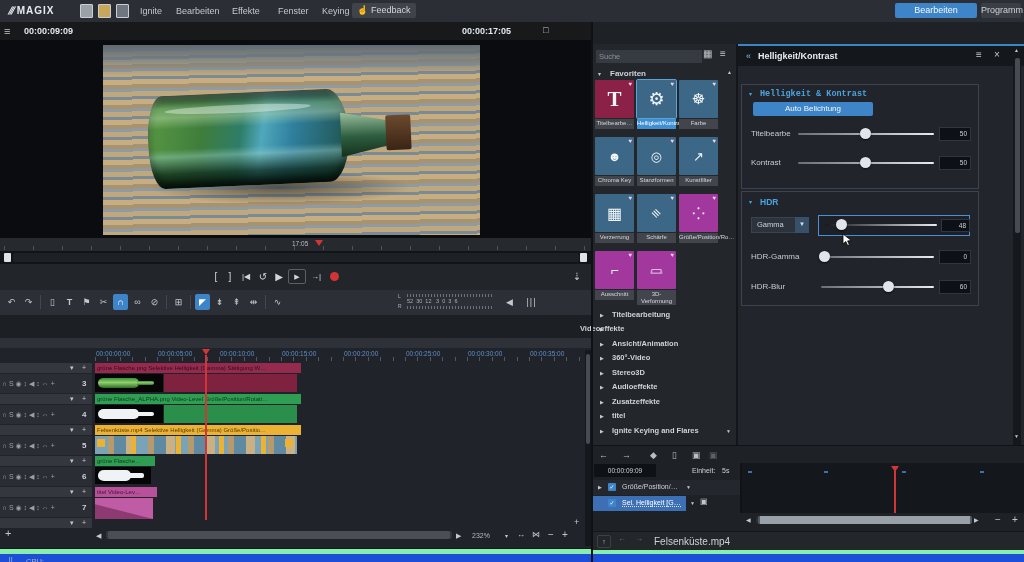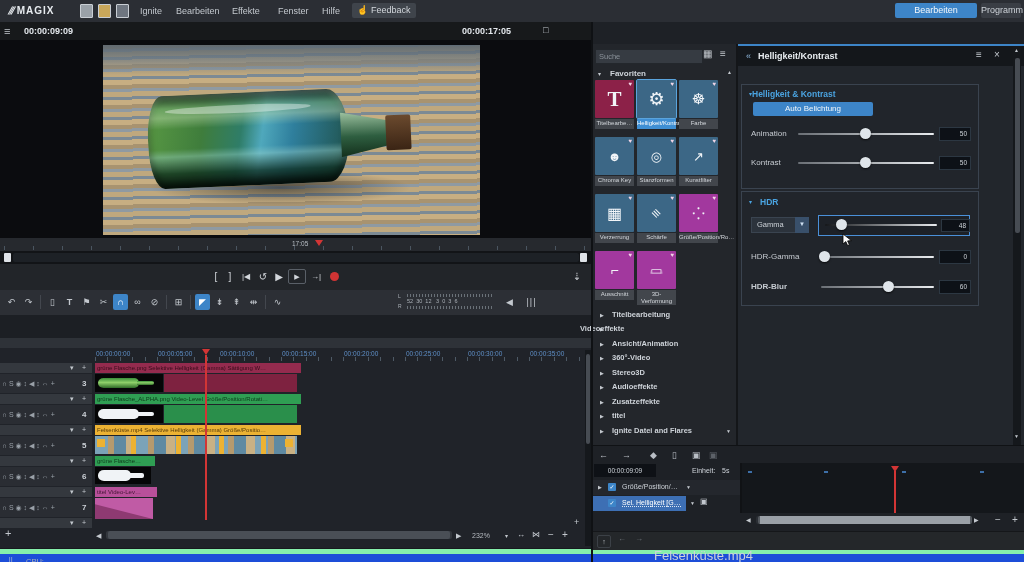--- a/index.html
+++ b/index.html
@@ -117,21 +117,21 @@
 
   <div class="a menubar">
     <span class="a" style="left:8px;top:5px;font-size:10px;font-weight:bold;font-style:italic;color:#e8ecf0;">⫻ <span style="font-style:normal;letter-spacing:1px;">MAGIX</span></span>
     <span class="a fileicon" style="left:80px;top:4px;"></span>
     <span class="a fileicon" style="left:98px;top:4px;background:#c9a75a;"></span>
     <span class="a fileicon" style="left:116px;top:4px;background:#6f7680;"></span>
     <span class="a menu-item" style="left:140px;">Ignite</span>
     <span class="a menu-item" style="left:176px;">Bearbeiten</span>
     <span class="a menu-item" style="left:232px;">Effekte</span>
     <span class="a menu-item" style="left:278px;">Fenster</span>
-    <span class="a menu-item" style="left:322px;">Hilfe</span>
+    <span class="a menu-item" style="left:322px;">Keying</span>
     <span class="a chip" style="left:352px;top:3px;width:64px;height:15px;line-height:15px;text-align:center;"><span>☝</span> <span>Feedback</span></span>
     <span class="a btn-blue" style="left:895px;top:3px;width:82px;height:15px;line-height:15px;">Bearbeiten</span>
     <span class="a btn-dark" style="left:981px;top:3px;width:40px;height:15px;line-height:15px;">Programm</span>
   </div>
 
   <div class="a monhead">
     <span class="a g" style="left:4px;top:4px;font-size:11px;">≡</span>
     <span class="a tc" style="left:24px;top:4px;">00:00:09:09</span>
     <span class="a tc" style="left:462px;top:4px;">00:00:17:05</span>
     <span class="a g" style="left:543px;top:4px;font-size:9px;">□</span>
@@ -425,36 +425,36 @@
     <span class="a cat" style="left:612px;top:353px;">360°-Video</span>
   <span class="a g" style="left:600px;top:371px;font-size:5px;">▶</span>
     <span class="a cat" style="left:612px;top:368px;">Stereo3D</span>
   <span class="a g" style="left:600px;top:385px;font-size:5px;">▶</span>
     <span class="a cat" style="left:612px;top:382px;">Audioeffekte</span>
   <span class="a g" style="left:600px;top:400px;font-size:5px;">▶</span>
     <span class="a cat" style="left:612px;top:397px;">Zusatzeffekte</span>
   <span class="a g" style="left:600px;top:414px;font-size:5px;">▶</span>
     <span class="a cat" style="left:612px;top:411px;">titel</span>
   <span class="a g" style="left:600px;top:429px;font-size:5px;">▶</span>
-    <span class="a cat" style="left:612px;top:426px;">Ignite Datei and Flares</span>
+    <span class="a cat" style="left:612px;top:426px;">Ignite Keying and Flares</span>
   <span class="a g" style="left:726px;top:429px;font-size:5px;">▼</span>
 
   <div class="a params"></div>
   <div class="a phead">
     <span class="a" style="left:8px;top:5px;font-size:9px;color:#8fb8dd;">«</span>
     <span class="a" style="left:20px;top:5px;font-size:9px;font-weight:bold;color:#e8ecf0;">Helligkeit/Kontrast</span>
     <span class="a g" style="left:238px;top:4px;font-size:10px;">≡</span>
     <span class="a g" style="left:256px;top:4px;font-size:10px;">×</span>
   </div>
 
   <div class="a box" style="left:741px;top:84px;width:236px;height:103px;">
     <span class="a g" style="left:7px;top:6px;font-size:6px;color:#4aa3e0;">▾</span>
-    <span class="a bluehead" style="left:10px;top:4px;">Helligkeit &amp; Kontrast</span>
+    <span class="a bluehead" style="left:18px;top:4px;font-family:Liberation Mono, monospace;">Helligkeit &amp; Kontrast</span>
     <div class="a btn-blue" style="left:11px;top:17px;width:120px;height:14px;line-height:14px;font-size:8px;">Auto Belichtung</div>
-    <span class="a slabel" style="left:9px;top:44px;">Animation</span>
+    <span class="a slabel" style="left:9px;top:44px;">Titelbearbe</span>
     <div class="a track2" style="left:56px;top:48px;width:136px;"></div>
     <div class="a thumbdot" style="left:118px;top:43px;"></div>
     <div class="a valbox" style="left:197px;top:42px;width:27px;height:12px;">50</div>
     <span class="a slabel" style="left:9px;top:73px;">Kontrast</span>
     <div class="a track2" style="left:56px;top:77px;width:136px;"></div>
     <div class="a thumbdot" style="left:118px;top:72px;"></div>
     <div class="a valbox" style="left:197px;top:71px;width:27px;height:12px;">50</div>
   </div>
 
   <div class="a box" style="left:741px;top:191px;width:236px;height:113px;">
@@ -467,21 +467,21 @@
       <div class="a thumbdot" style="left:17px;top:3px;"></div>
       <div class="a valbox" style="left:122px;top:3px;width:24px;height:11px;">48</div>
     </div>
     <svg class="a" style="left:100px;top:41px;" width="11" height="14">
         <polygon points="1,1 1,11 3.8,8.6 5.6,12.6 7.4,11.7 5.6,7.9 9.4,7.6" fill="#ffffff" stroke="#000000" stroke-width="0.8"></polygon>
       </svg>
     <span class="a slabel" style="left:9px;top:60px;">HDR-Gamma</span>
     <div class="a track2" style="left:79px;top:64px;width:113px;"></div>
     <div class="a thumbdot" style="left:77px;top:59px;"></div>
     <div class="a valbox" style="left:197px;top:58px;width:27px;height:12px;">0</div>
-    <span class="a slabel" style="left:9px;top:90px;font-weight:bold;">HDR-Blur</span>
+    <span class="a slabel" style="left:9px;top:90px;font-weight:normal;">HDR-Blur</span>
     <div class="a track2" style="left:79px;top:94px;width:113px;"></div>
     <div class="a thumbdot" style="left:141px;top:89px;"></div>
     <div class="a valbox" style="left:197px;top:88px;width:27px;height:12px;">60</div>
   </div>
 
 
   <div class="a vscroll" style="left:1013px;top:46px;width:8px;height:399px;">
     <span class="a g" style="left:1px;top:2px;font-size:5px;">▲</span>
     <div class="a vthumb" style="left:1.5px;top:12px;width:5px;height:175px;"></div>
     <span class="a g" style="left:1px;top:388px;font-size:5px;">▼</span>
@@ -529,17 +529,17 @@
     <span class="a g" style="left:403px;top:69px;font-size:10px;">−</span>
     <span class="a g" style="left:420px;top:69px;font-size:10px;">+</span>
 
     <div class="a" style="left:148px;top:17px;width:2px;height:50px;background:#101215;"></div>
   </div>
 
   <div class="a footer">
     <span class="a g" style="left:5px;top:3px;width:12px;height:11px;border:1px solid #3c4147;border-radius:2px;font-size:7px;line-height:11px;">↑</span>
     <span class="a g" style="left:26px;top:3px;font-size:8px;color:#6a7076;">←</span>
     <span class="a g" style="left:43px;top:3px;font-size:8px;color:#6a7076;">→</span>
-    <span class="a" style="left:62px;top:16px;font-size:13px;color:#cdd2d8;">Felsenküste.mp4</span>
+    <span class="a" style="left:62px;top:4px;font-size:10px;color:#cdd2d8;">Felsenküste.mp4</span>
   </div>
 
   <div class="a" style="left:591px;top:22px;width:2px;height:540px;background:#0f1114;"></div>
 </div>
 
 </body></html>

